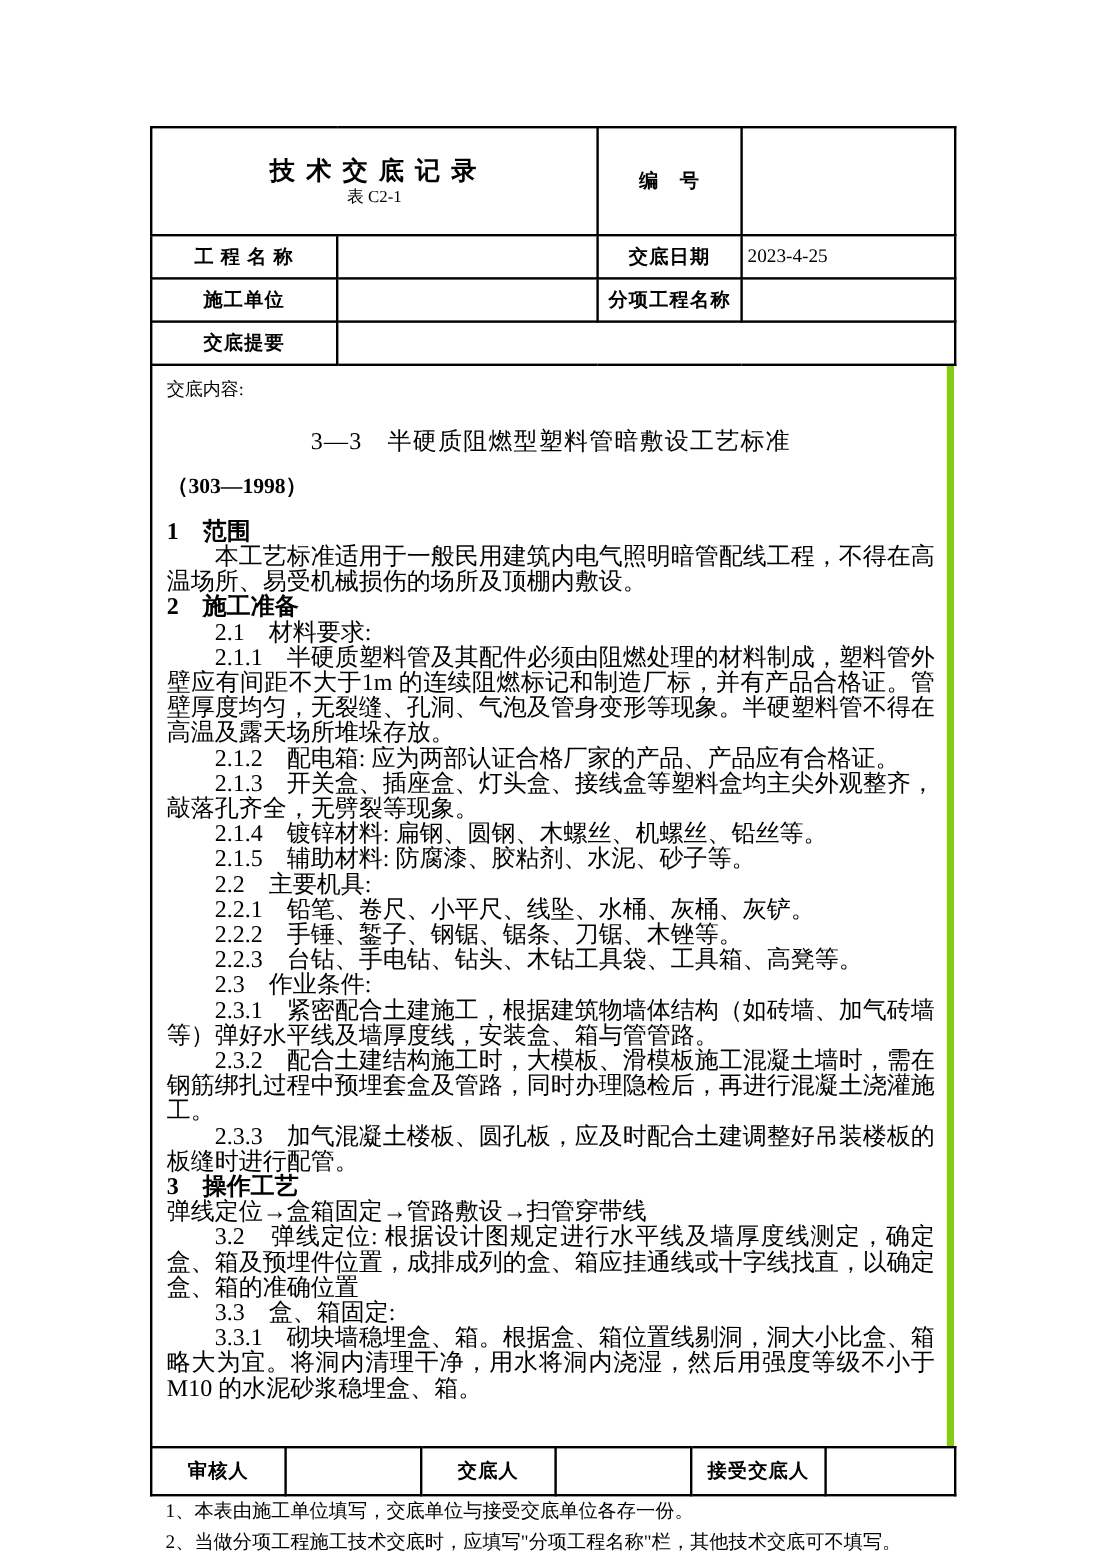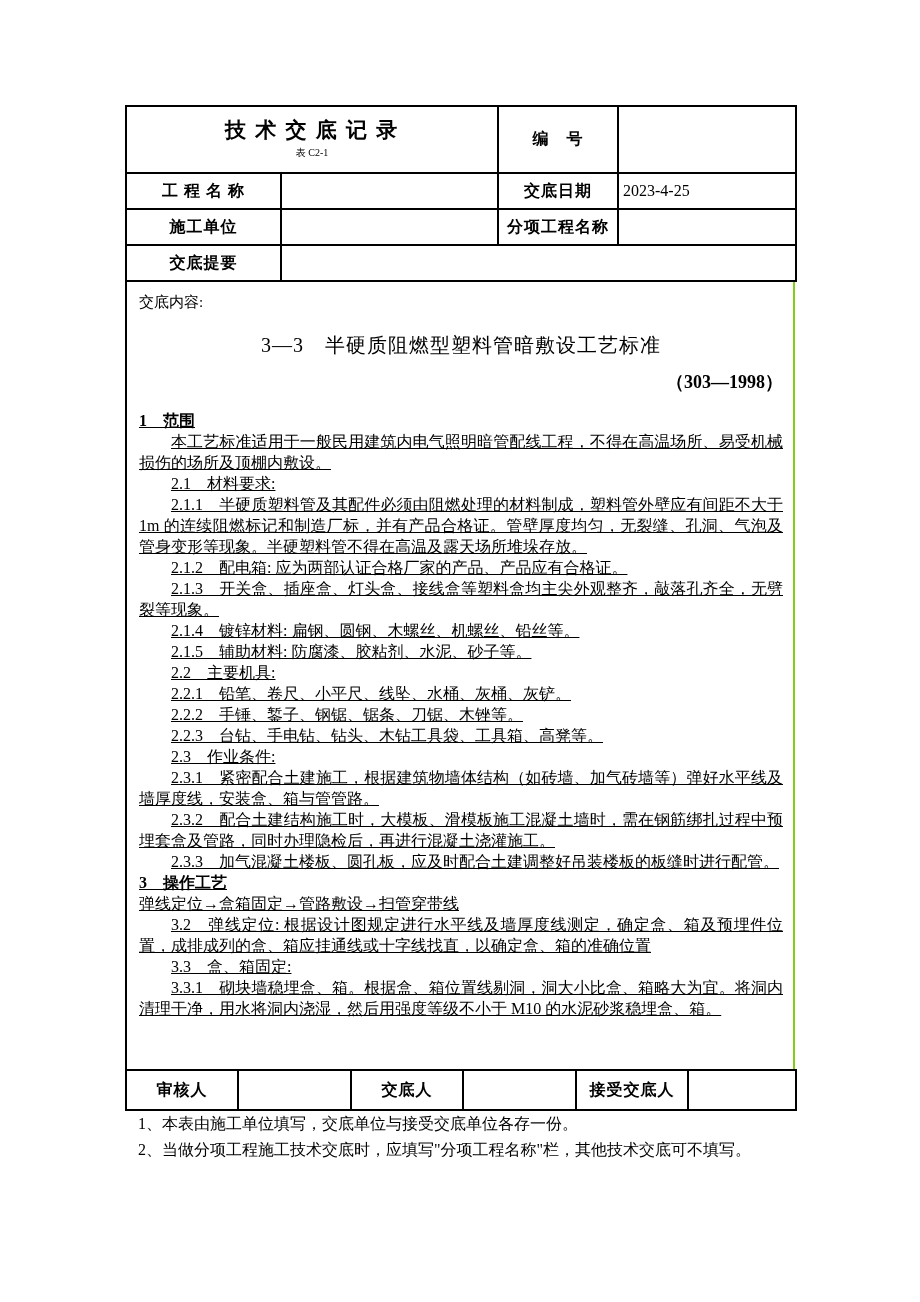--- a/index.html
+++ b/index.html
@@ -30,21 +30,21 @@
     border-collapse: collapse;
     table-layout: fixed;
     width: 670px;
   }
   td {
     border: 2px solid #000;
     vertical-align: middle;
     padding: 0 4px;
     overflow: hidden;
   }
-  .r-title { height: 67px; padding-left: 12px; }
+  .r-title { height: 90px; padding-left: 12px; }
   .r-std   { height: 36px; }
   .r-sign  { height: 40px; }
 
   .lbl {
     font-weight: bold;
     text-align: center;
     font-size: 16px;
     letter-spacing: 1px;
     white-space: nowrap;
   }
@@ -53,60 +53,59 @@
     font-size: 16px;
   }
   .title-cell { text-align: center; }
   .form-title {
     font-size: 21px;
     font-weight: bold;
     letter-spacing: 2px;
     line-height: 26px;
   }
   .form-code {
-    font-size: 10px;
+    font-size: 14px;
     font-weight: normal;
     line-height: 19px;
     margin-top: 0;
   }
 
   .content-cell {
     box-sizing: border-box;
     width: 670px;
-    height: 787px;
+    height: 900px;
     border-left: 2px solid #000;
-    border-right: 2px solid #84cc16;
+    border-right: 6px solid #84cc16;
     padding: 10px 10px 0 12px;
     overflow: hidden;
   }
   .content-label {
     font-size: 15px;
     line-height: 20px;
   }
   .doc-title {
     text-align: center;
     font-weight: normal;
     font-size: 20px;
     line-height: 26px;
     margin-top: 20px;
     letter-spacing: 1px;
   }
   .doc-subtitle {
-    text-align: right;
+    text-align: left;
     font-weight: bold;
     font-size: 18px;
     line-height: 24px;
     margin-top: 12px;
   }
   .content-body {
     margin-top: 16px;
-    font-size: 16px;
+    font-size: 20px;
     line-height: 21px;
     text-align: justify;
-    text-decoration: underline;
   }
   .blk { margin: 0; }
   .blk.heading { font-weight: bold; }
   .blk.para { text-indent: 2em; }
   .blk.flow { text-indent: 0; }
 
   .footnotes {
     margin-top: 0;
     padding-left: 13px;
     font-size: 16px;
@@ -154,20 +153,21 @@
       </tbody>
     </table>
 
     <div class="content-cell">
       <div class="content-label">交底内容:</div>
       <div class="doc-title">3—3　半硬质阻燃型塑料管暗敷设工艺标准</div>
       <div class="doc-subtitle">（303—1998）</div>
       <div class="content-body">
           <div class="blk heading">1　范围</div>
           <div class="blk para">本工艺标准适用于一般民用建筑内电气照明暗管配线工程，不得在高温场所、易受机械损伤的场所及顶棚内敷设。</div>
+          <div class="blk heading">2　施工准备</div>
           <div class="blk para">2.1　材料要求:</div>
           <div class="blk para">2.1.1　半硬质塑料管及其配件必须由阻燃处理的材料制成，塑料管外壁应有间距不大于1m 的连续阻燃标记和制造厂标，并有产品合格证。管壁厚度均匀，无裂缝、孔洞、气泡及管身变形等现象。半硬塑料管不得在高温及露天场所堆垛存放。</div>
           <div class="blk para">2.1.2　配电箱: 应为两部认证合格厂家的产品、产品应有合格证。</div>
           <div class="blk para">2.1.3　开关盒、插座盒、灯头盒、接线盒等塑料盒均主尖外观整齐，敲落孔齐全，无劈裂等现象。</div>
           <div class="blk para">2.1.4　镀锌材料: 扁钢、圆钢、木螺丝、机螺丝、铅丝等。</div>
           <div class="blk para">2.1.5　辅助材料: 防腐漆、胶粘剂、水泥、砂子等。</div>
           <div class="blk para">2.2　主要机具:</div>
           <div class="blk para">2.2.1　铅笔、卷尺、小平尺、线坠、水桶、灰桶、灰铲。</div>
           <div class="blk para">2.2.2　手锤、錾子、钢锯、锯条、刀锯、木锉等。</div>
           <div class="blk para">2.2.3　台钻、手电钻、钻头、木钻工具袋、工具箱、高凳等。</div>

